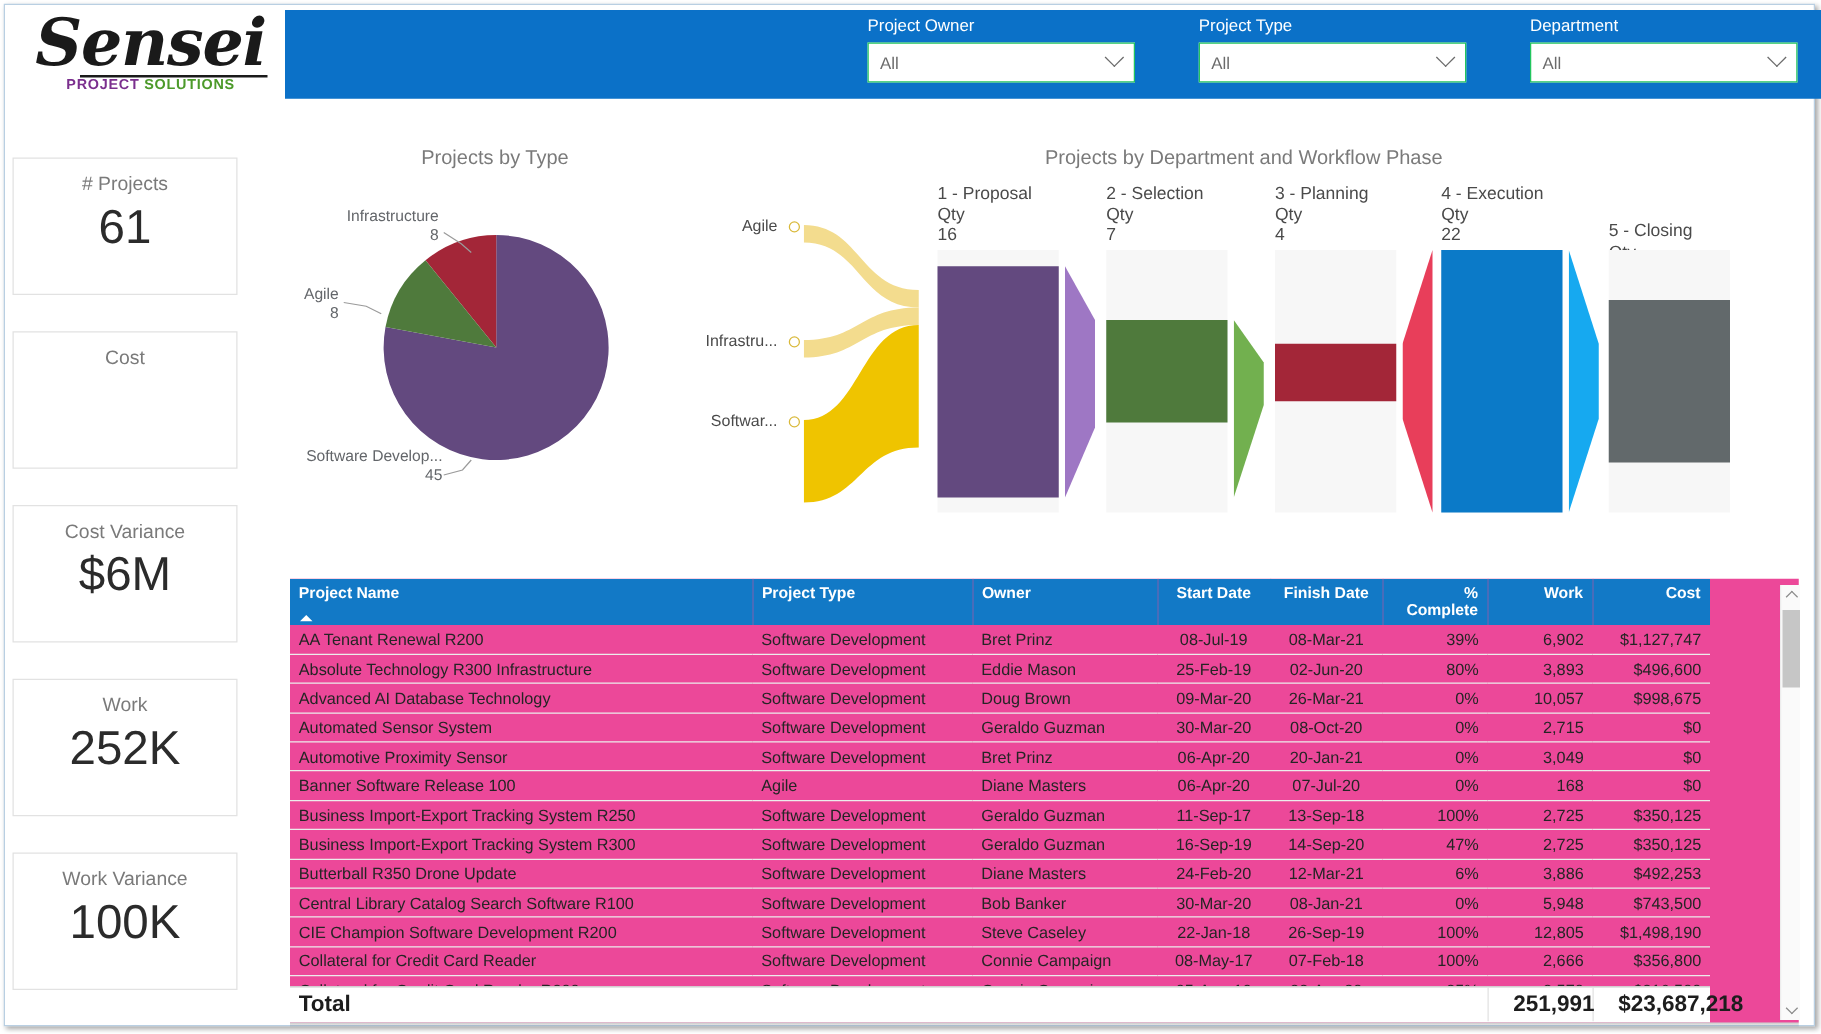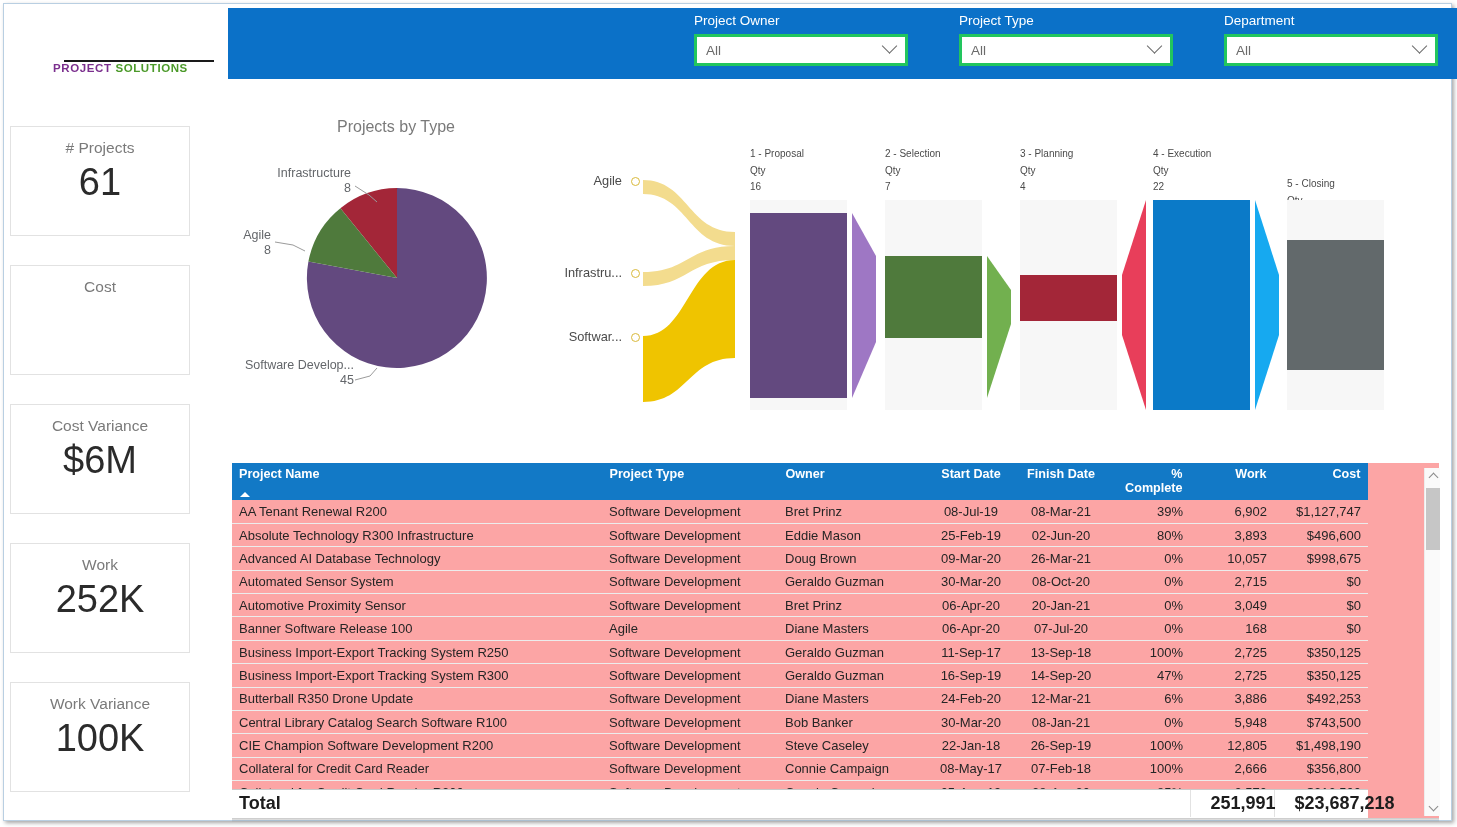--- a/index.html
+++ b/index.html
@@ -74,21 +74,21 @@
   }
   .filter-label {
     font-size: 13.5px;
     color: #ffffff;
     margin-bottom: 5px;
     line-height: 17px;
   }
   .filter-select {
     width: 214px; height: 32px;
     background: #fff;
-    border: 3px solid #22c55e;
+    border: 1px solid #22c55e;
     position: relative;
     display: flex;
     align-items: center;
     padding-left: 9px;
   }
   .filter-value {
     font-size: 13.5px;
     color: #6b6b6b;
   }
   .chev {
@@ -156,38 +156,38 @@
   }
   .src-dot {
     position: absolute;
     width: 9px; height: 9px;
     border: 1.3px solid #d9b93a;
     border-radius: 50%;
     background: #fff;
   }
   .stage-head {
     position: absolute;
-    font-size: 10px;
+    font-size: 14px;
     color: #4a4a4a;
     line-height: 16.5px;
     white-space: nowrap;
   }
   .stage-track {
     position: absolute;
     width: 97px;
     background: #f7f7f7;
   }
   .stage-bar { position: absolute; width: 97px; }
 
   
   .tbl-wrap {
     position: absolute;
     left: 232px; top: 463px;
     width: 1207px; height: 355px;
-    background: #fca5a5;
+    background: #ec4899;
   }
   table.grid {
     border-collapse: collapse;
     width: 1136px;
     table-layout: fixed;
     font-size: 13px;
   }
   table.grid th {
     background: #1279C6;
     color: #ffffff;
@@ -277,20 +277,21 @@
     background: linear-gradient(to bottom, rgba(0,0,0,0.22), rgba(0,0,0,0));
   }
 </style>
 </head>
 <body>
 
 <div id="app">
   <div class="frame-border"></div>
 
   <div class="logo-box">
+    <div class="logo-script">Sensei</div>
     <div class="logo-underline"></div>
     <div class="logo-sub">
       <span class="pj">PROJECT</span>
       <span class="sl">SOLUTIONS</span>
     </div>
   </div>
 
   <div class="filter-bar">
     <div class="filter" style="left:466px;">
       <div class="filter-label">Project Owner</div>
@@ -355,20 +356,21 @@
     <div class="pie-label" style="left:-6px;top:78px;text-align:right;width:40px;">
       <span>Agile</span>
       <span class="val">8</span>
     </div>
     <div class="pie-label" style="left:-3px;top:208px;text-align:right;width:120px;">
       <span>Software Develop...</span>
       <span class="val">45</span>
     </div>
   </div>
 
+  <div class="chart-title" style="left:836px;top:117px;">Projects by Department and Workflow Phase</div>
   <div class="sankey">
 
     <svg width="180" height="285" style="position:absolute;left:68px;top:0;">
       <path d="M0,40 C45,40 45,92 92,92 L92,106 C45,106 45,54 0,54 Z" fill="#F3DC8E"></path>
       <path d="M0,132 C45,132 45,106 92,106 L92,120 C45,120 45,146 0,146 Z" fill="#F3DC8E"></path>
       <path d="M0,196 C45,196 45,120 92,120 L92,218 C45,218 45,262 0,262 Z" fill="#EFC400"></path>
     </svg>
 
     <div class="src-label" style="left:-15px;top:33px;width:62px;">Agile</div>
     <div class="src-dot" style="left:56px;top:37px;"></div>

